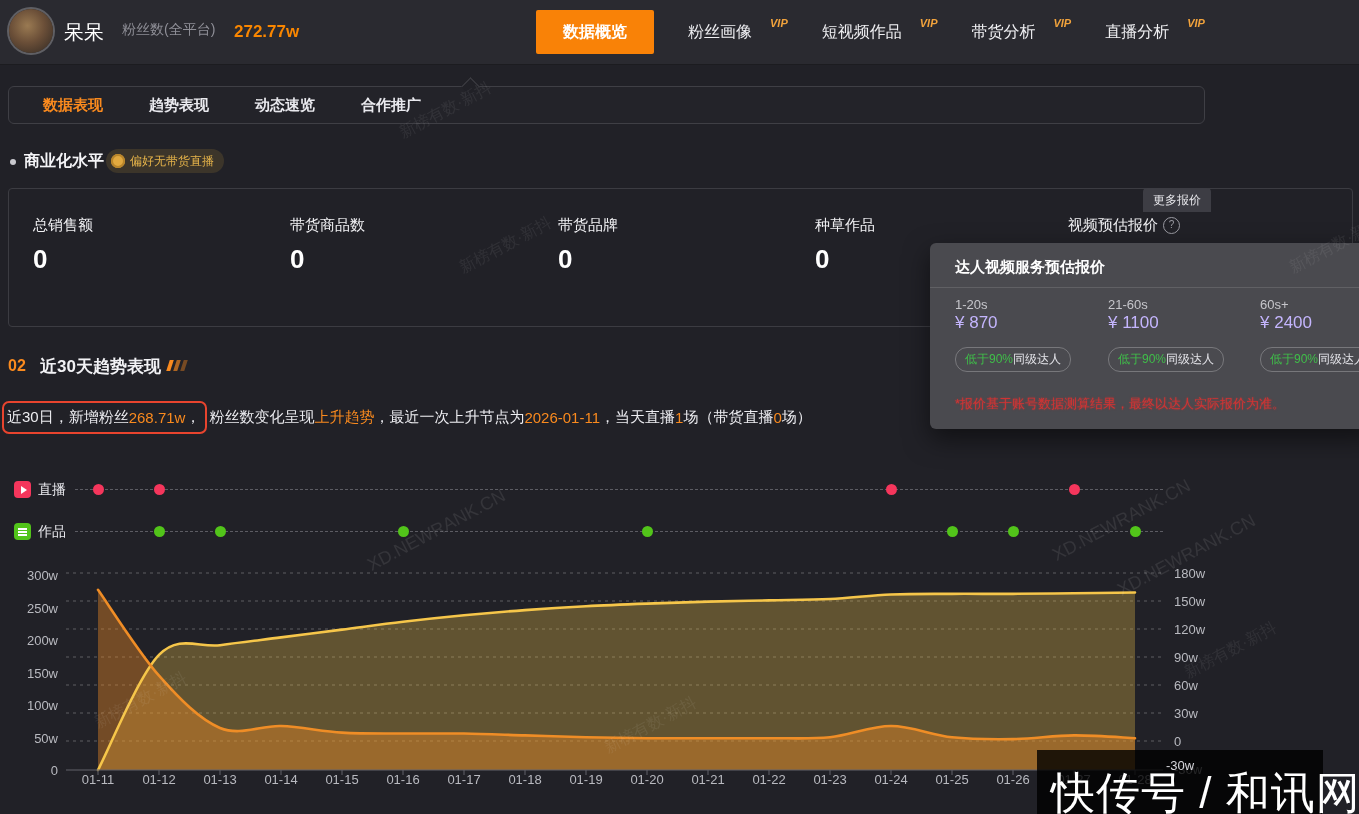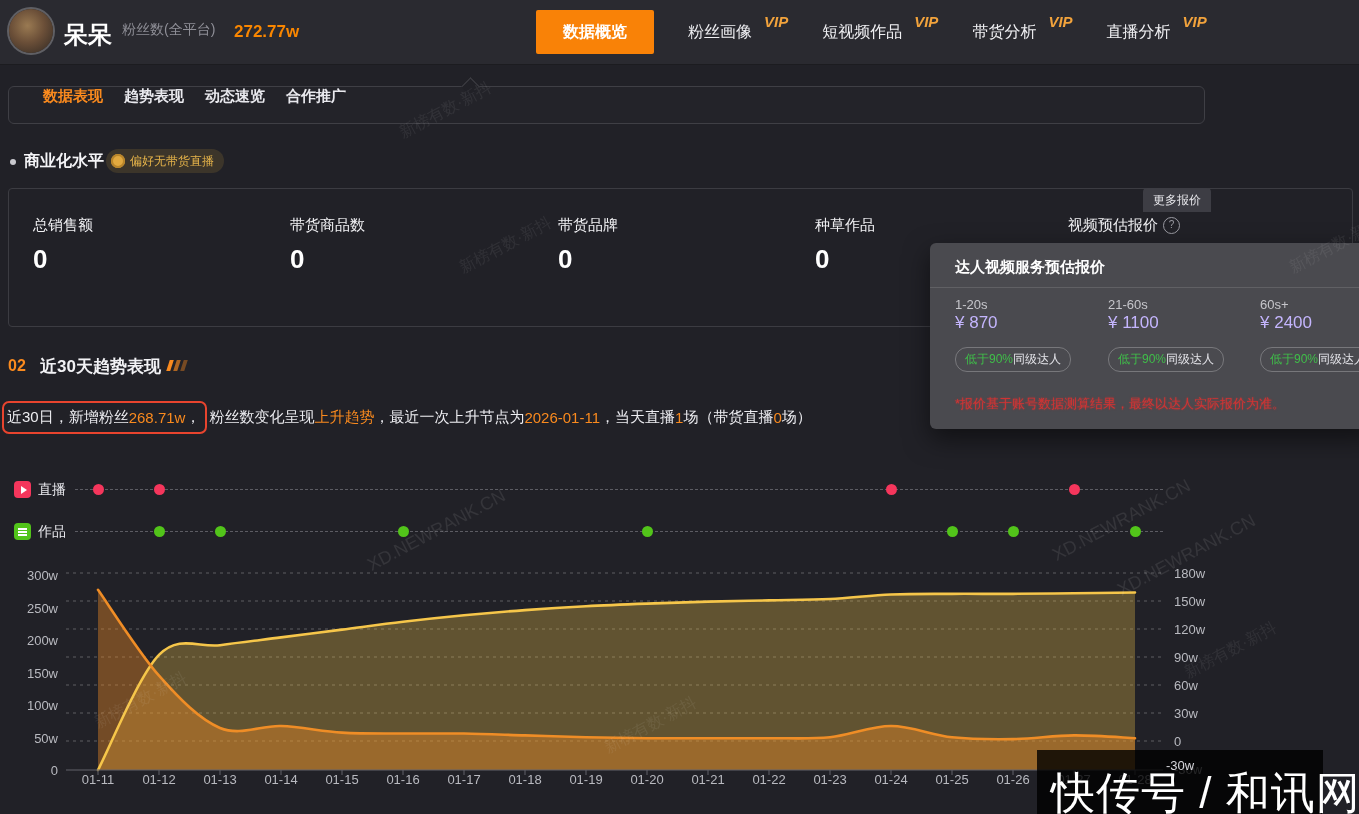--- a/index.html
+++ b/index.html
@@ -3,32 +3,32 @@
 <meta charset="utf-8">
 <style>
   html,body{margin:0;padding:0;background:#17171b;}
   #app{position:relative;width:1359px;height:814px;background:#212127;overflow:hidden;
        font-family:"Liberation Sans","DejaVu Sans",sans-serif;color:#ececf0;}
   
   .tophdr{position:absolute;left:0;top:0;width:1359px;height:64px;background:#2a2a30;border-bottom:1px solid #1c1c20;}
   .avatar{position:absolute;left:9px;top:9px;width:44px;height:44px;border-radius:50%;
           background:radial-gradient(circle at 42% 38%,#9a7a52 0%,#6b4f38 45%,#2e2722 100%);
           box-shadow:0 0 0 2px rgba(255,255,255,.25);}
-  .uname{position:absolute;left:64px;top:19px;font-size:24px;font-weight:700;color:#fff;text-align:right;}
+  .uname{position:absolute;left:64px;top:19px;font-size:20px;font-weight:400;color:#fff;text-align:right;}
   .fanslabel{position:absolute;left:122px;top:21px;font-size:14px;color:#8f8f97;}
   .fansvalue{position:absolute;left:234px;top:22px;font-size:17px;font-weight:700;color:#f98600;}
   .mainnav{position:absolute;left:536px;top:10px;height:44px;display:flex;align-items:flex-end;gap:34px;}
   .nav-item{font-size:16px;color:#f0f0f3;line-height:44px;white-space:nowrap;cursor:pointer;}
   .nav-item.active{background:#f98207;color:#fff;font-weight:700;padding:0 27px;border-radius:2px;}
-  .vip{color:#f2a33c;font-style:italic;font-weight:700;font-size:15px;margin-left:12px;position:relative;top:-4px;}
+  .vip{color:#f2a33c;font-style:italic;font-weight:700;font-size:11px;margin-left:18px;position:relative;top:-4px;}
   
   .caret{position:absolute;top:80px;left:464px;width:12px;height:12px;background:#212127;
          border-left:1px solid #3f3f45;border-top:1px solid #3f3f45;transform:rotate(45deg);z-index:6;}
   .tabbar{position:absolute;left:8px;top:86px;width:1197px;height:38px;border:1px solid #3f3f45;border-radius:6px;
-          display:flex;gap:21px;padding-left:34px;box-sizing:border-box;background:#232329;z-index:5;}
+          display:flex;align-items:center;gap:46px;padding-left:34px;box-sizing:border-box;background:#232329;z-index:5;}
   .subtab{font-size:15px;font-weight:700;color:#e9e9ee;cursor:pointer;white-space:nowrap;}
   .subtab.active{color:#fa8a1e;}
   
   .bullet{position:absolute;left:10px;top:159px;width:6px;height:6px;border-radius:50%;background:#c9c9cf;}
   .biztitle{position:absolute;left:24px;top:151px;font-size:16px;font-weight:700;color:#f4f4f7;}
   .bizbadge{position:absolute;left:106px;top:149px;height:24px;display:inline-flex;align-items:center;
             padding:0 10px 0 5px;border-radius:12px;background:rgba(224,174,66,.14);}
   .coin{width:14px;height:14px;border-radius:50%;background:#e2a93f;box-shadow:inset 0 0 0 2px #b9852a;margin-right:5px;}
   .bizbadge span{font-size:12px;color:#e6b44a;}
   

